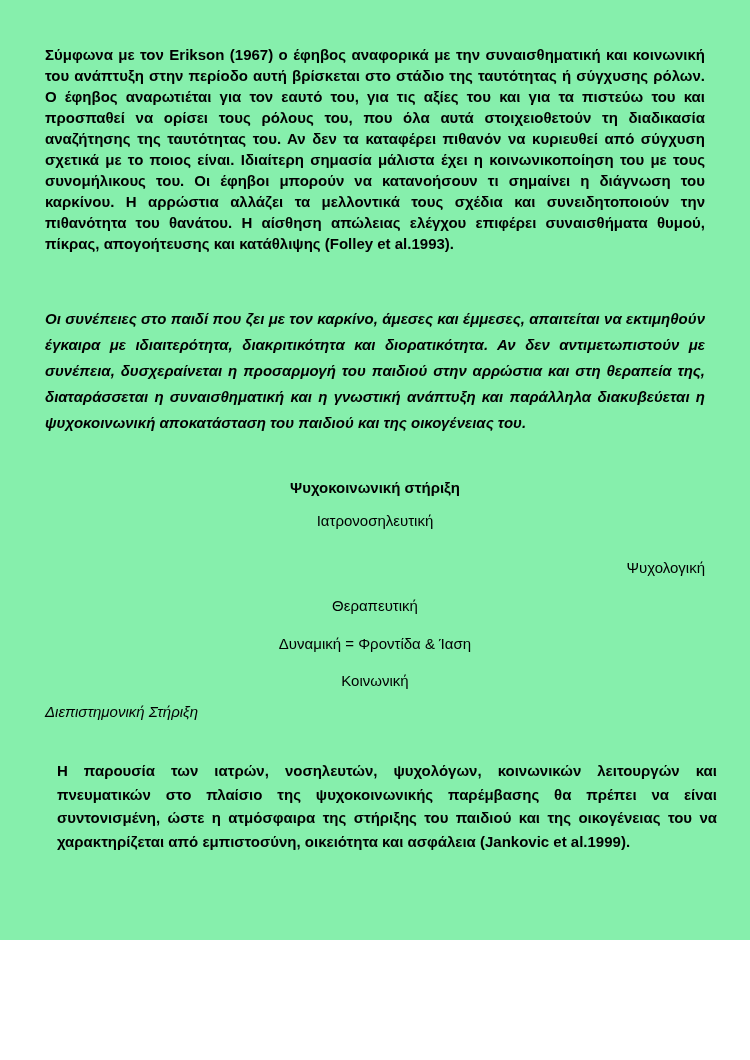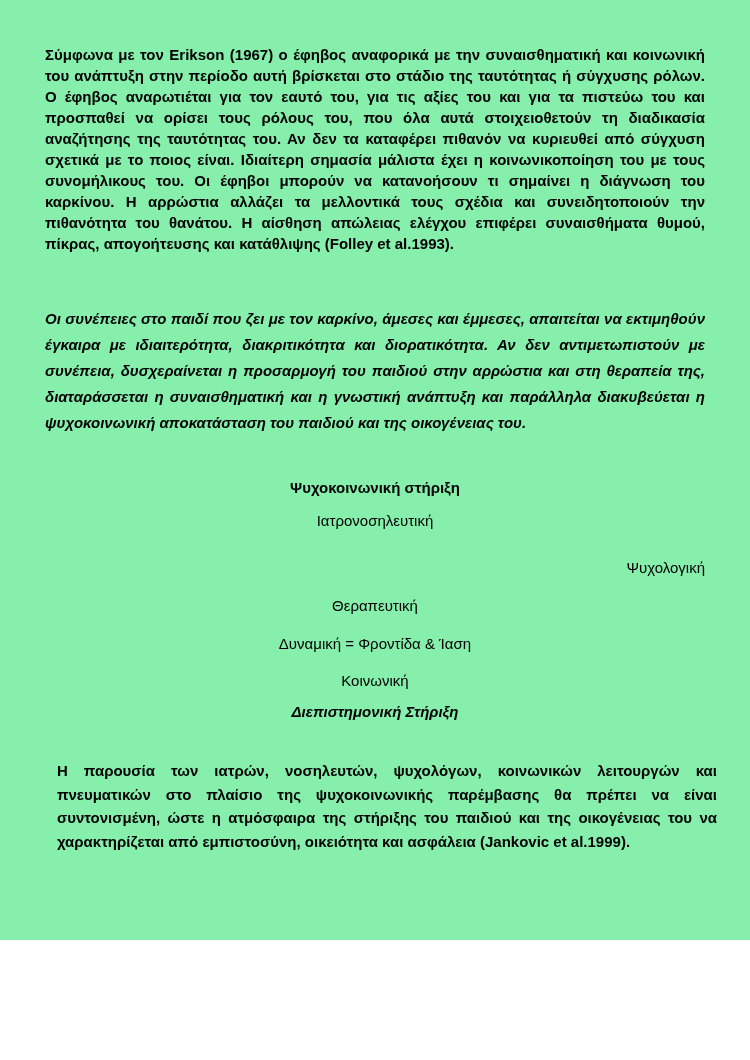--- a/index.html
+++ b/index.html
@@ -54,22 +54,21 @@
   #support .support-item-2 {
     margin-bottom: 15px;
     text-align: right;
   }
   #support .support-group div {
     line-height: 17.5px;
     margin-top: 20px;
   }
   #interdisciplinary {
     top: 703px;
-    text-align: center;
-    font-weight: bold;
+    font-weight: normal;
     font-style: italic;
   }
   #p3 {
     top: 759px;
     line-height: 23.5px;
     margin-left: 12px;
   }
 </style>
 </head>
 <body>

